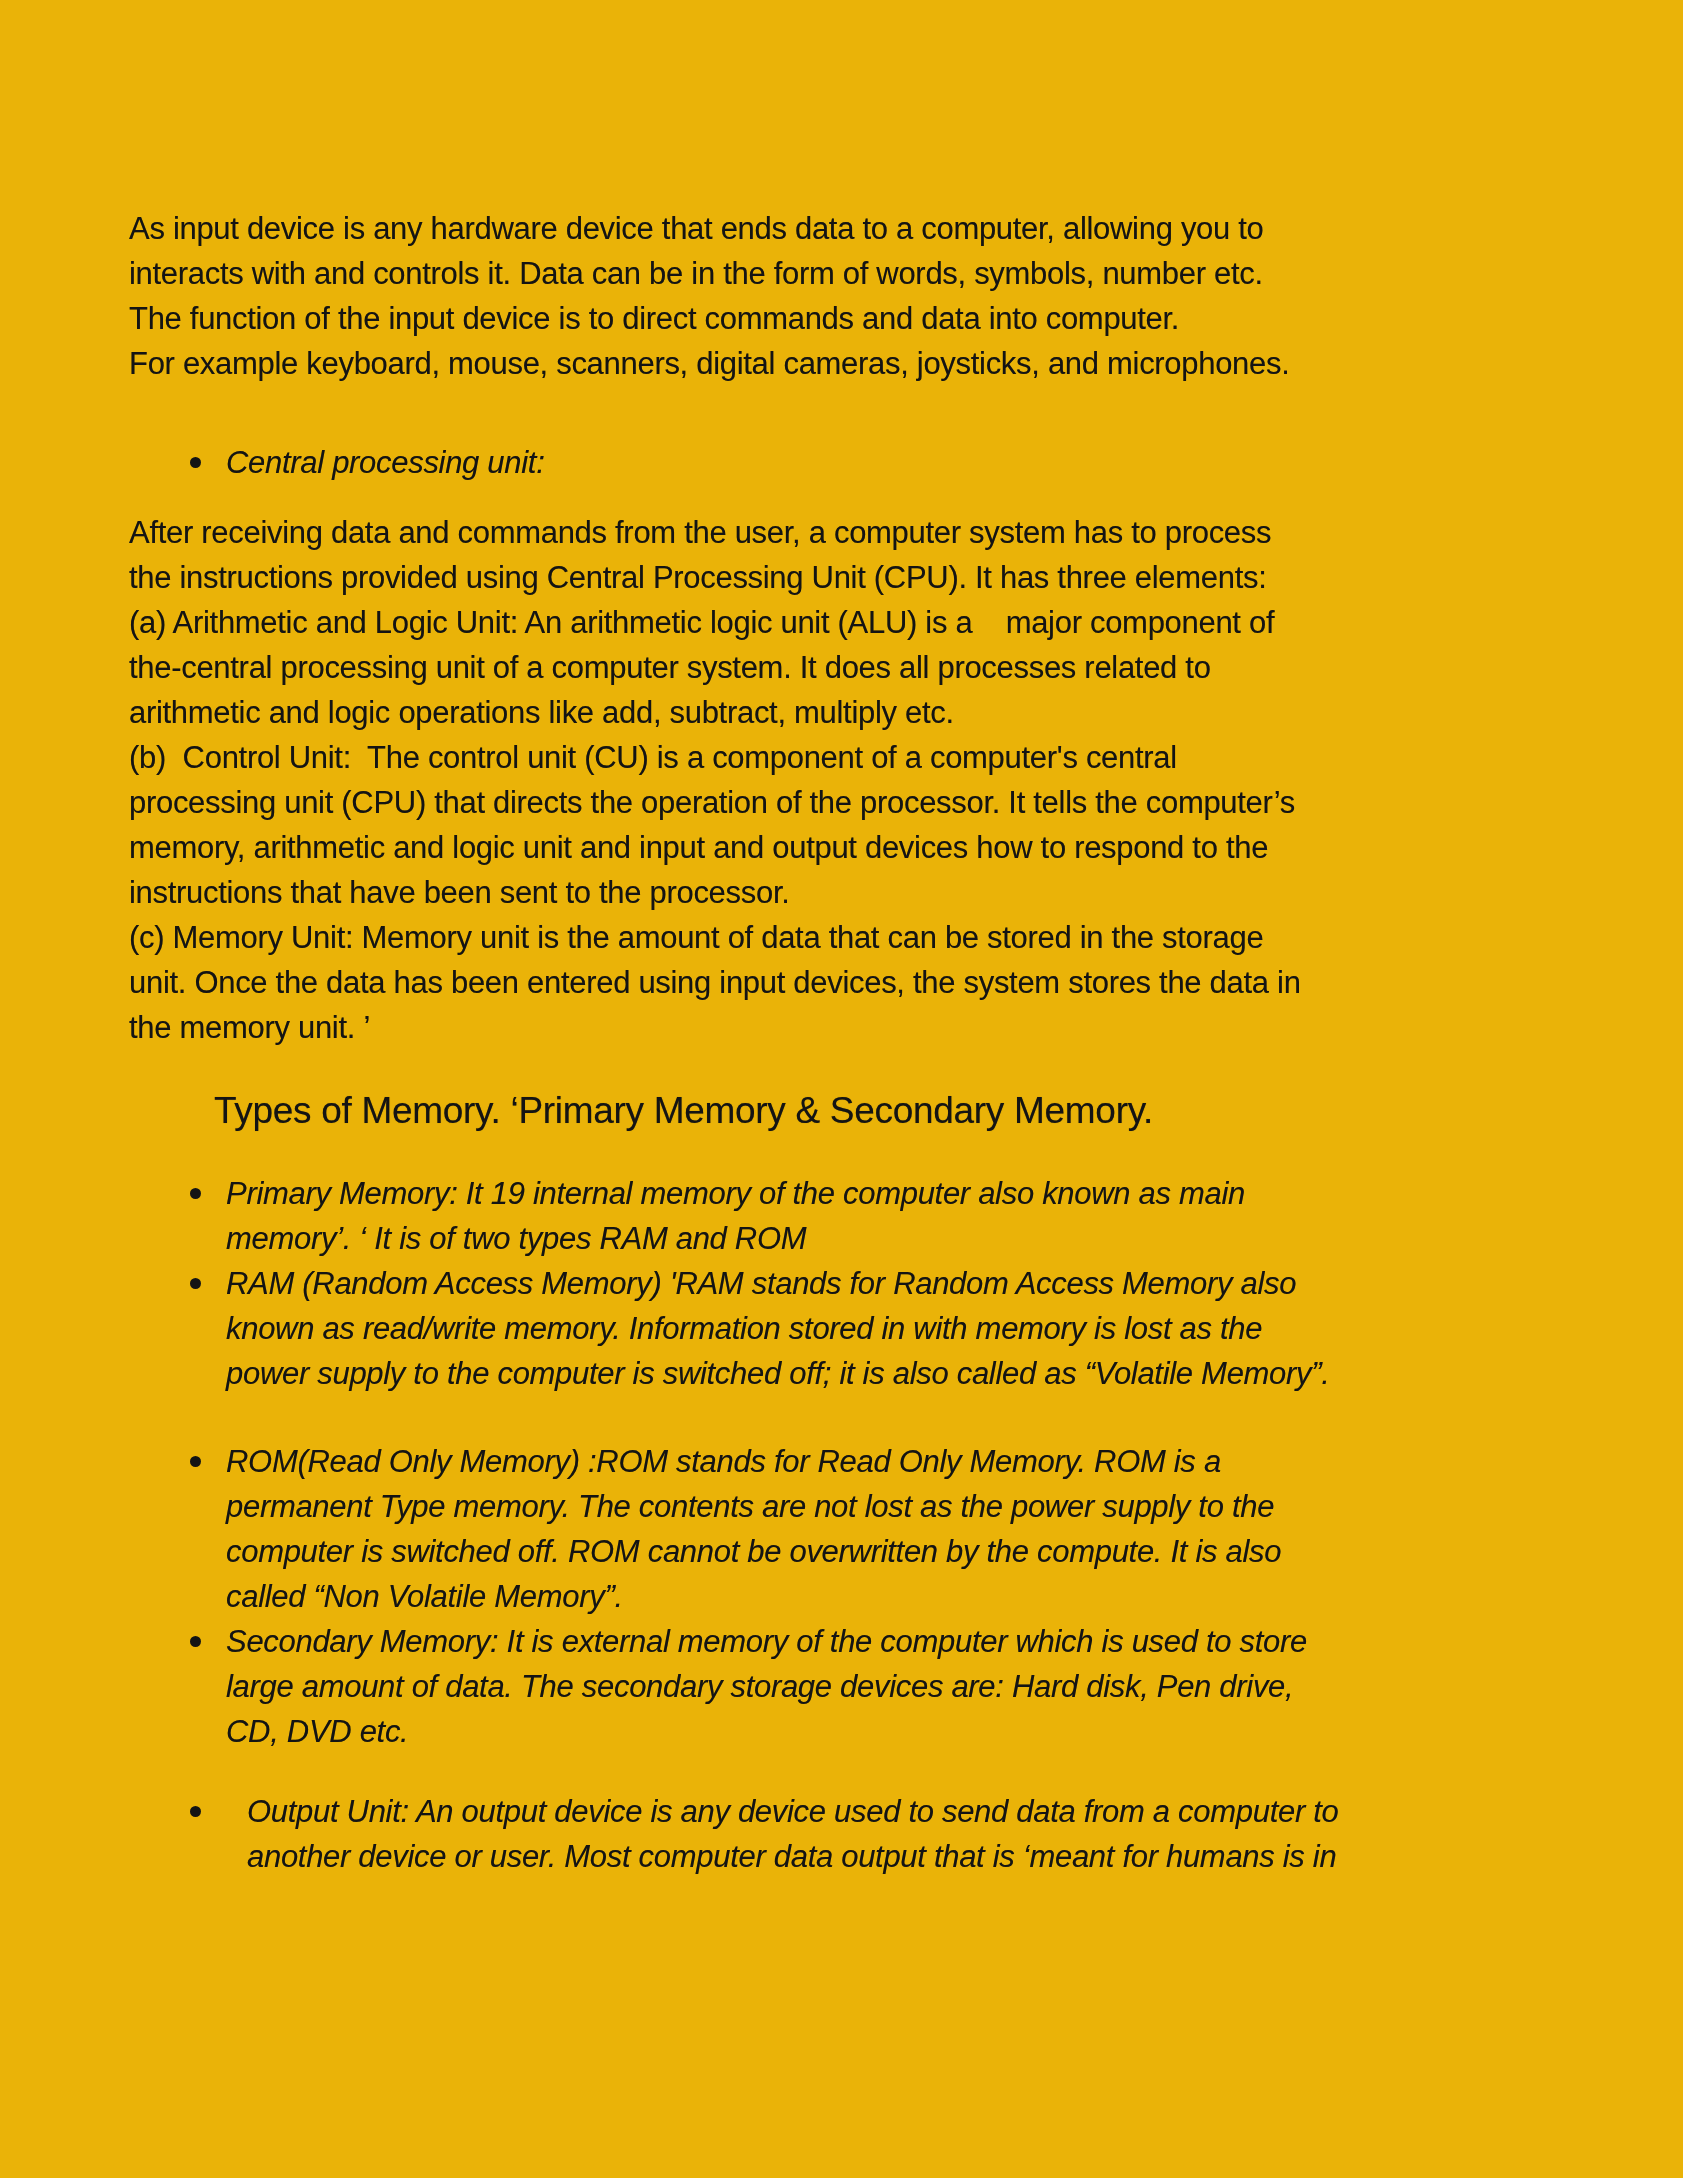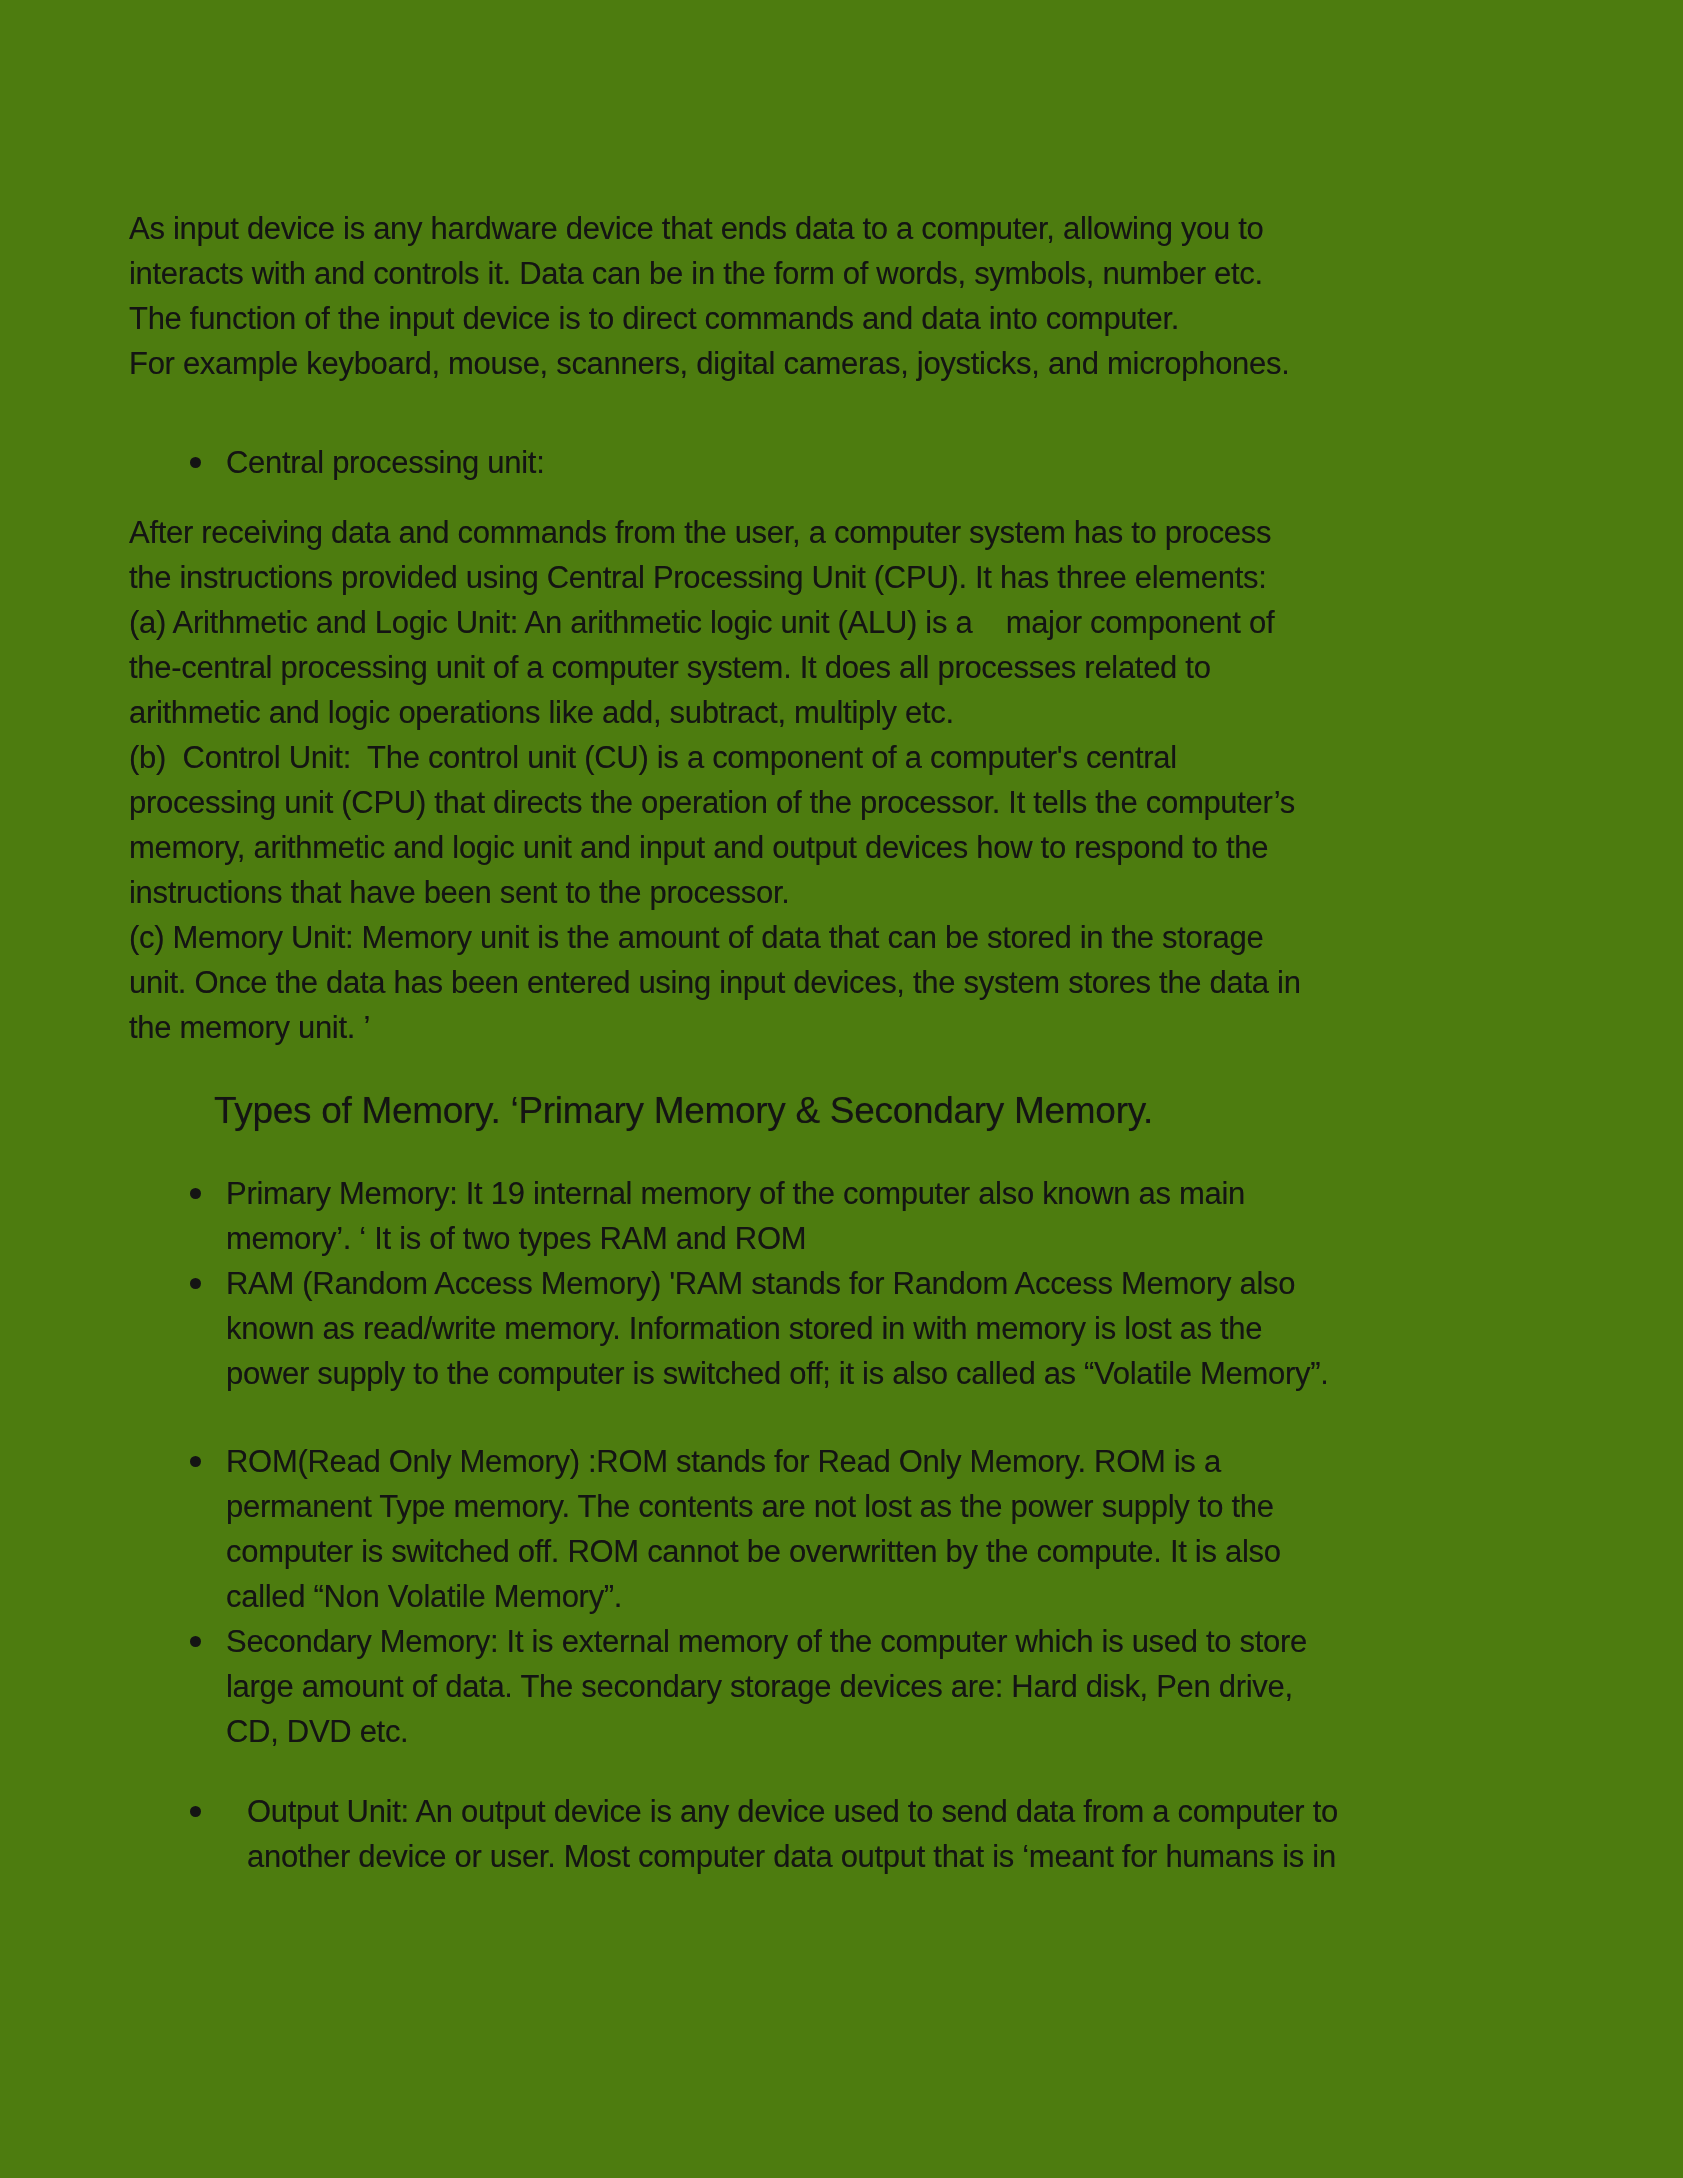--- a/index.html
+++ b/index.html
@@ -4,21 +4,21 @@
 <style>
   html, body {
     margin: 0;
     padding: 0;
     background: #ffffff;
   }
   .page {
     position: relative;
     width: 1683px;
     height: 2178px;
-    background: #4d7c0f;
+    background: #eab308;
     overflow: hidden;
     font-family: "Liberation Sans", "DejaVu Sans", sans-serif;
     color: #141414;
   }
   .content {
     position: absolute;
     left: 129px;
     top: 206px;
     right: 119px;
   }
@@ -43,20 +43,21 @@
     margin-top: 17px;
     border-radius: 50%;
     background: #141414;
   }
   .btext {
     font-size: 31px;
     line-height: 45px;
     letter-spacing: -0.3px;
     white-space: pre;
     text-shadow: 0 0 0.6px rgba(0,0,0,0.35);
+    font-style: italic;
   }
   .heading {
     margin: 38px 0 0 85px;
     font-size: 37px;
     line-height: 45px;
     font-weight: normal;
     letter-spacing: -0.3px;
     white-space: pre;
     text-shadow: 0 0 0.7px rgba(0,0,0,0.45);
   }

